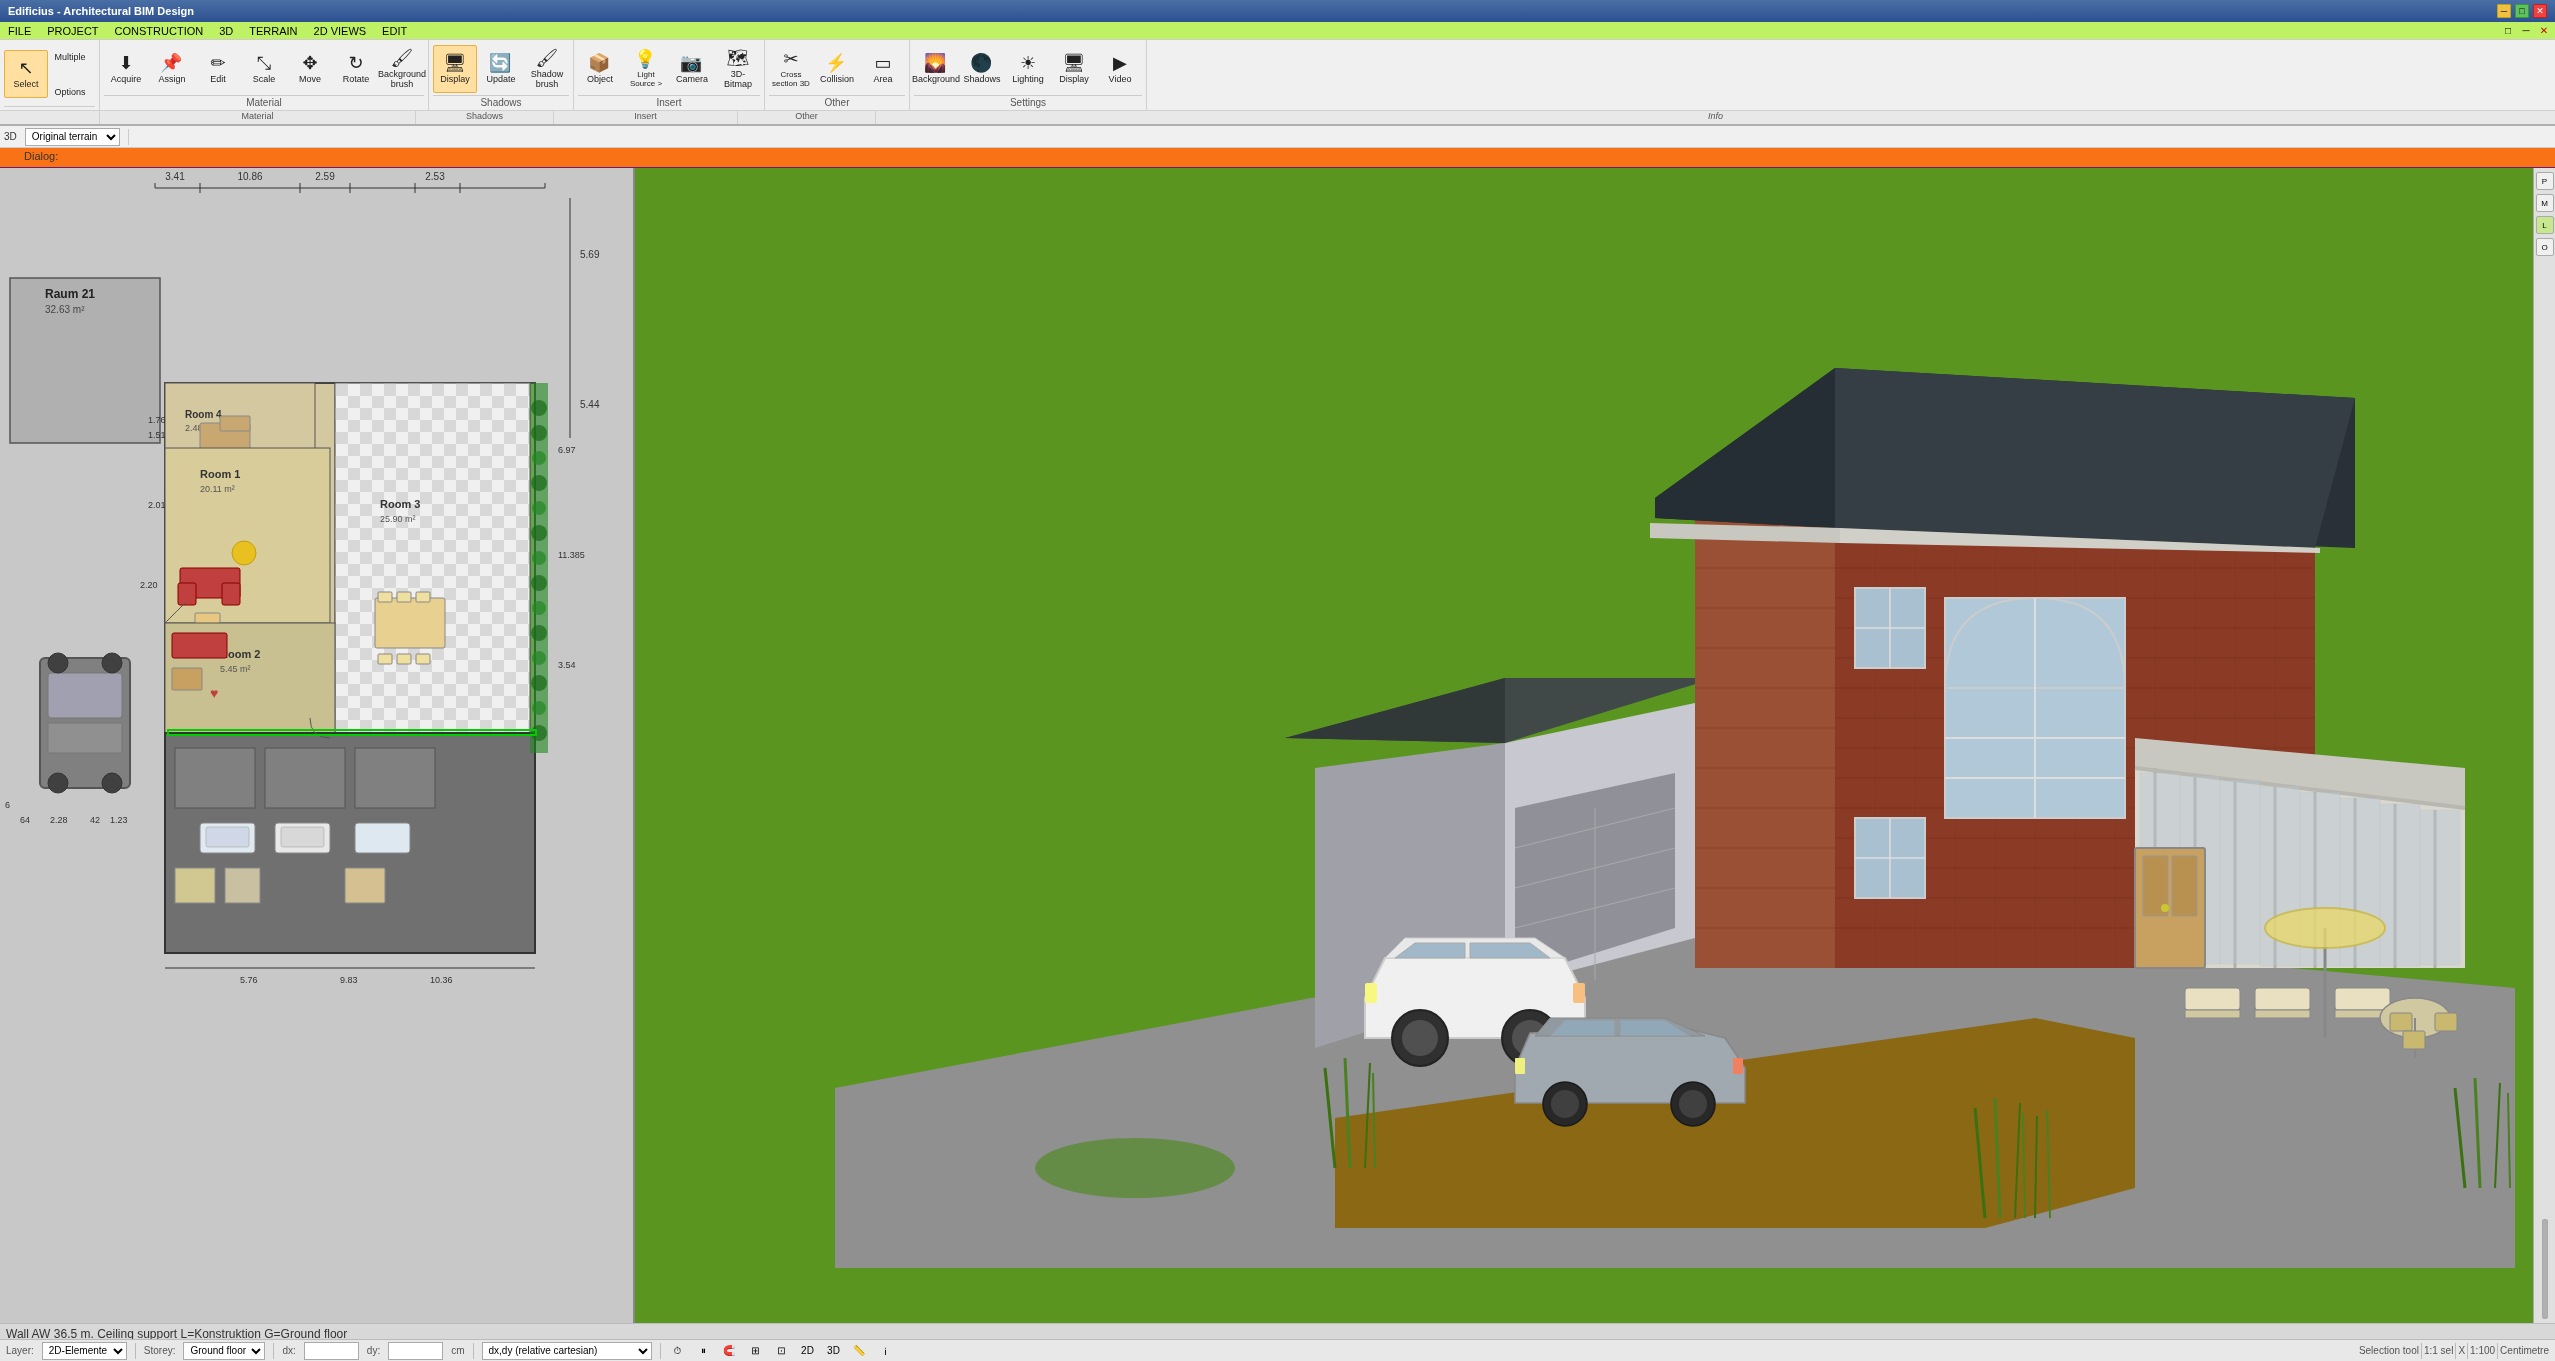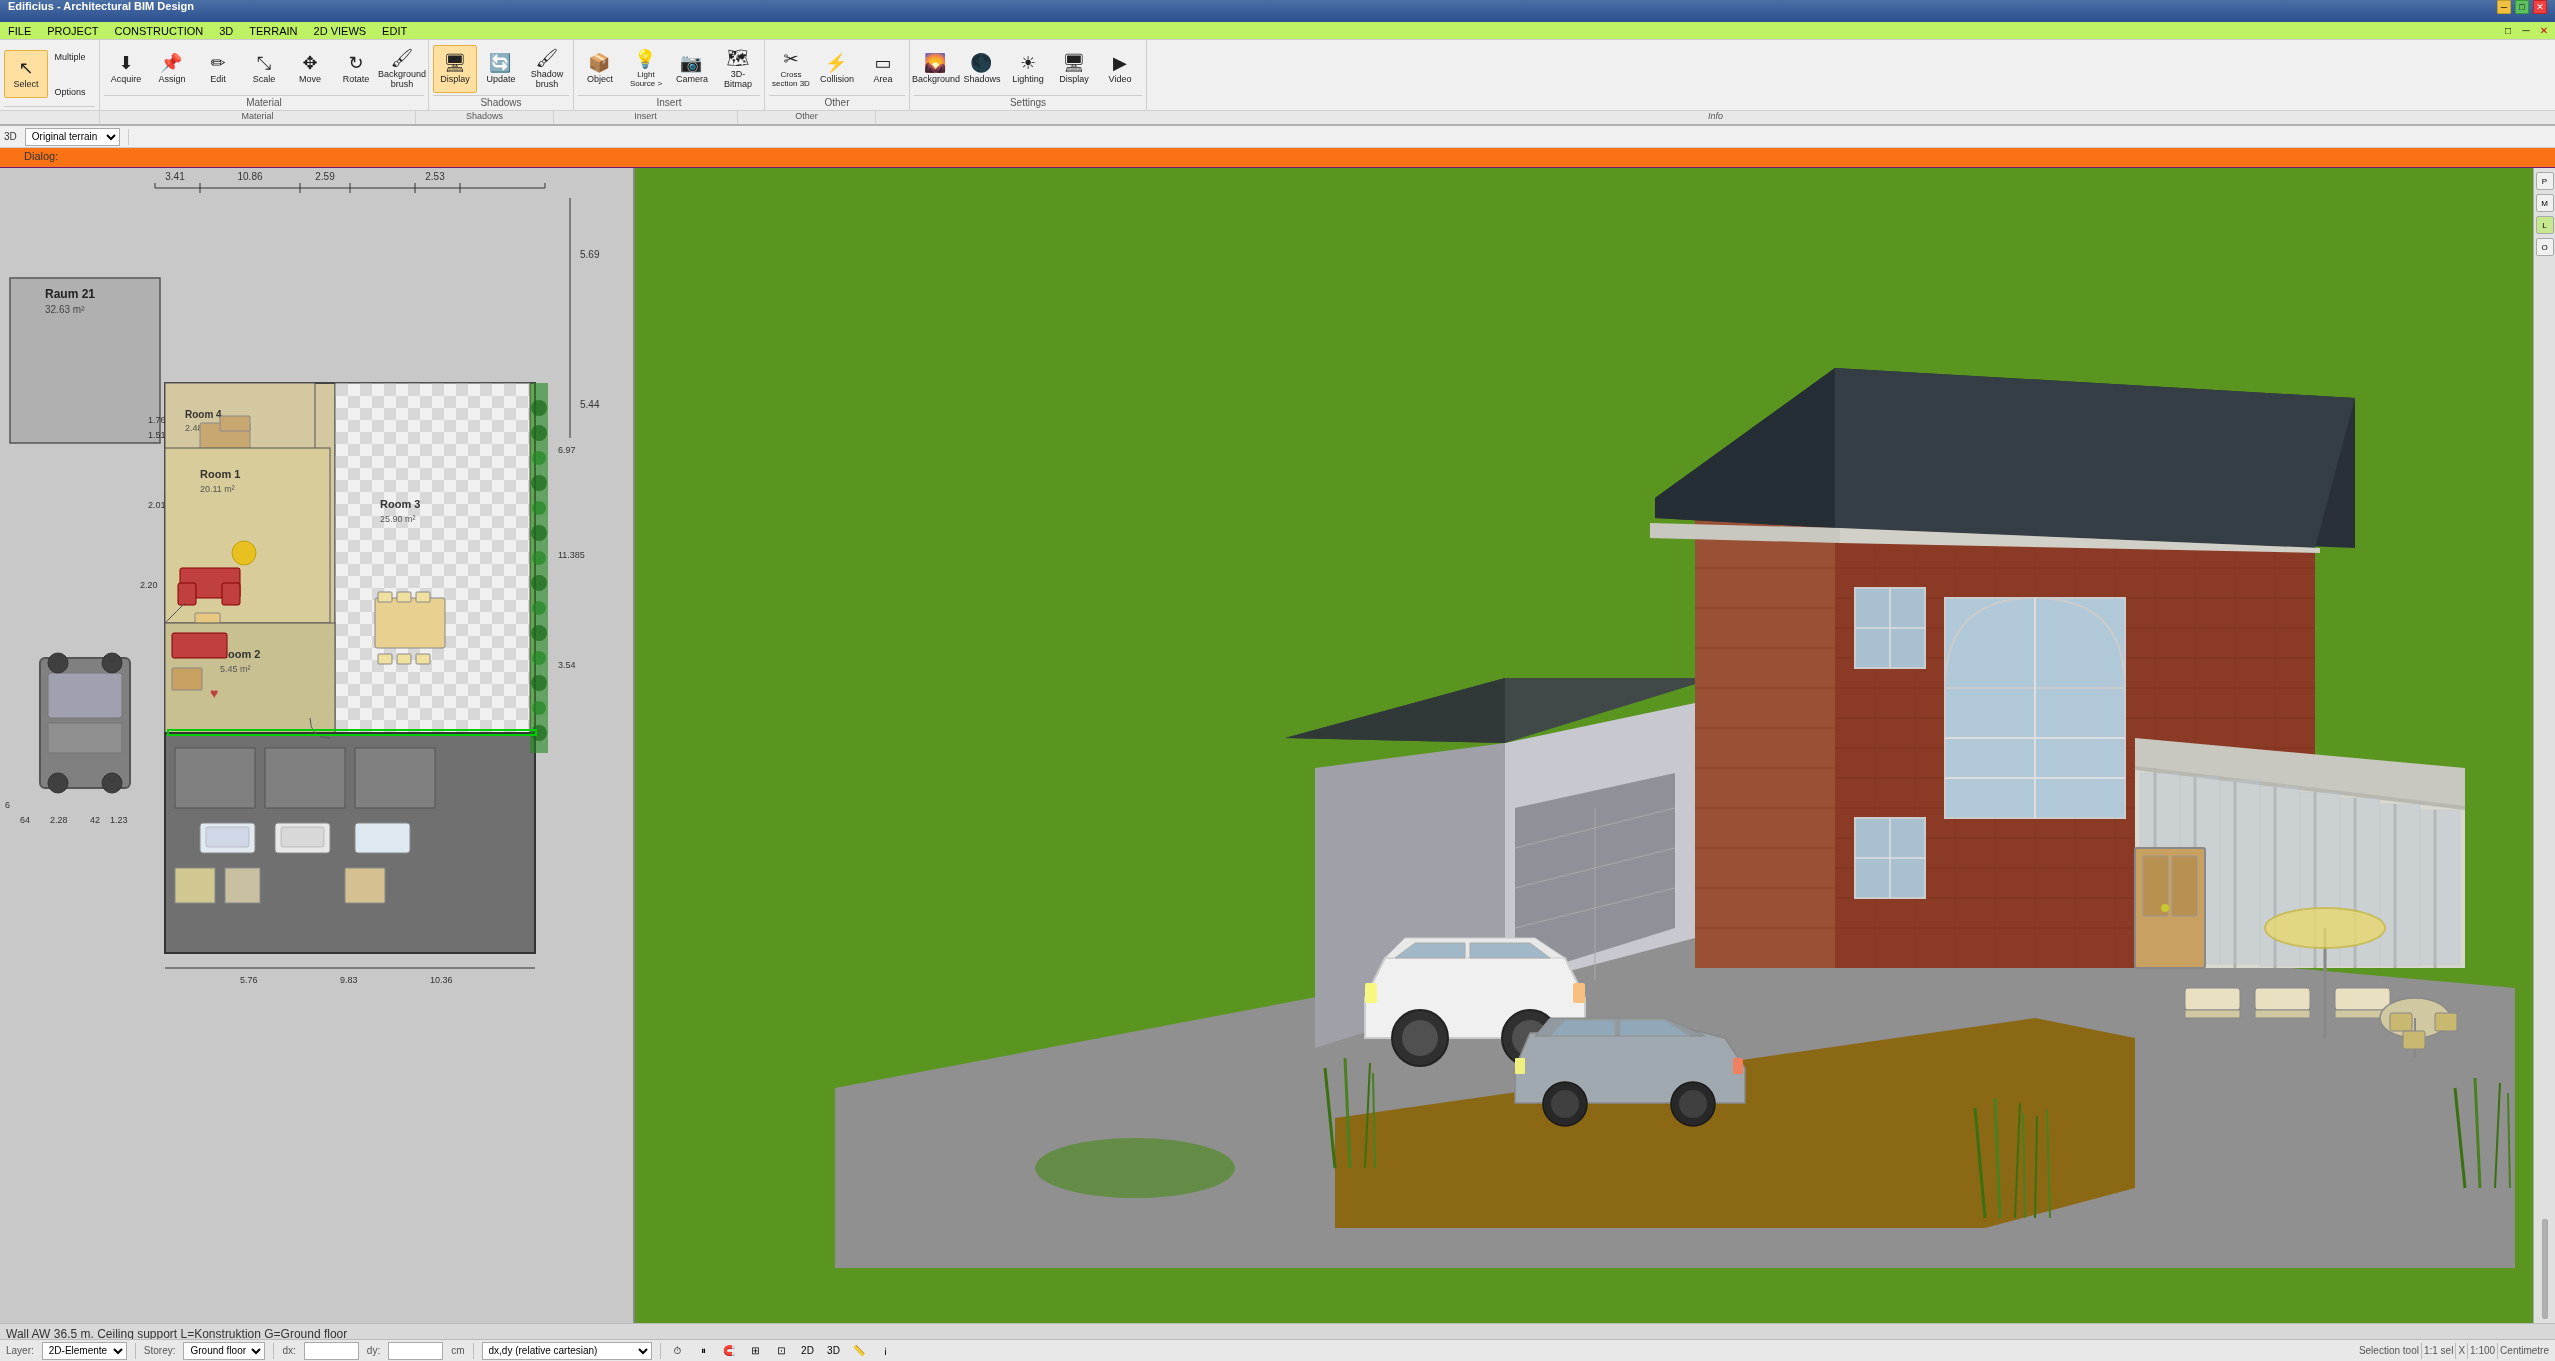--- a/index.html
+++ b/index.html
@@ -208,21 +208,21 @@
       background: linear-gradient(180deg, #7dba3a 0%, #6aaa2a 60%, #5a9520 100%);
       overflow: hidden;
     }
 
   </style>
 </head>
 <body>
 
 <div style="width:2555px; height:1361px; position:relative; background:#c0c0c0; overflow:hidden;">
 
-  <div style="height:22px; background:linear-gradient(180deg,#4a6fa5,#2d5090); display:flex; align-items:flex-start; justify-content:space-between; padding:0 8px;">
+  <div style="height:22px; background:linear-gradient(180deg,#4a6fa5,#2d5090); display:flex; align-items:center; justify-content:space-between; padding:0 8px;">
     <span style="color:white; font-size:11px; font-weight:bold;">Edificius - Architectural BIM Design</span>
     <div style="display:flex; gap:4px;">
       <div style="width:14px;height:14px;background:#f0c040;border-radius:1px;border:1px solid #c0a020;cursor:pointer;font-size:9px;display:flex;align-items:center;justify-content:center;">─</div>
       <div style="width:14px;height:14px;background:#60c060;border-radius:1px;border:1px solid #30a030;cursor:pointer;font-size:9px;display:flex;align-items:center;justify-content:center;">□</div>
       <div style="width:14px;height:14px;background:#f04040;border-radius:1px;border:1px solid #c02020;cursor:pointer;font-size:9px;display:flex;align-items:center;justify-content:center;color:white;">✕</div>
     </div>
   </div>
 
   <div id="top-menubar">
     <span class="menu-item">FILE</span>

